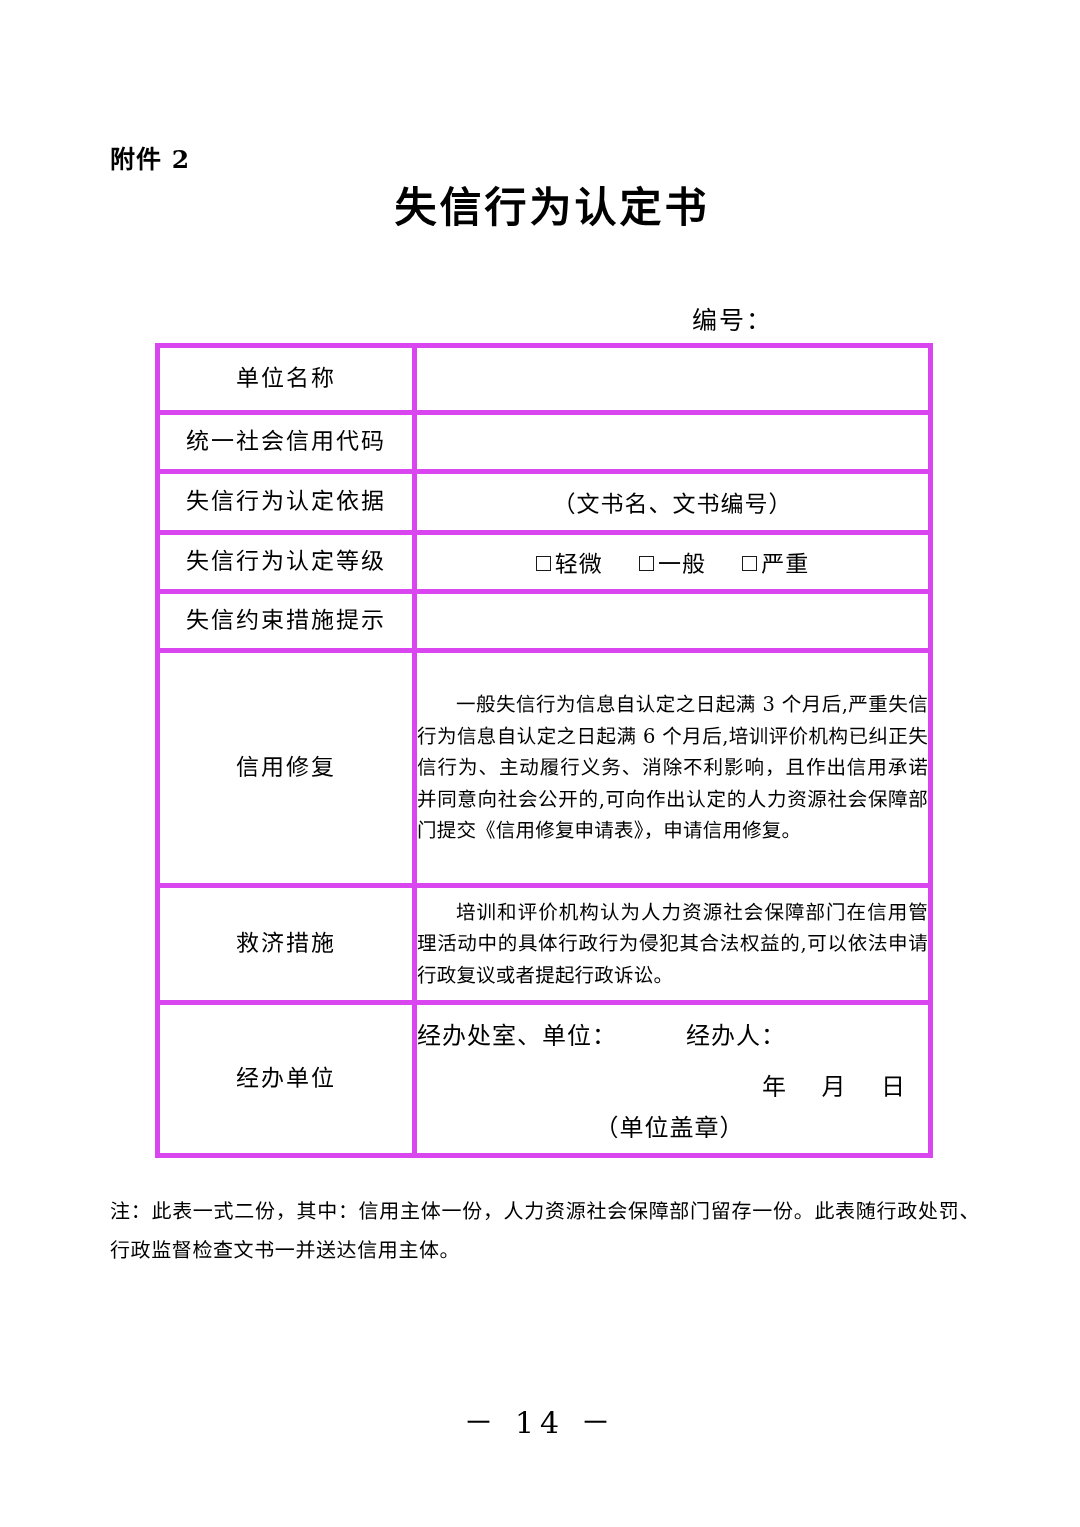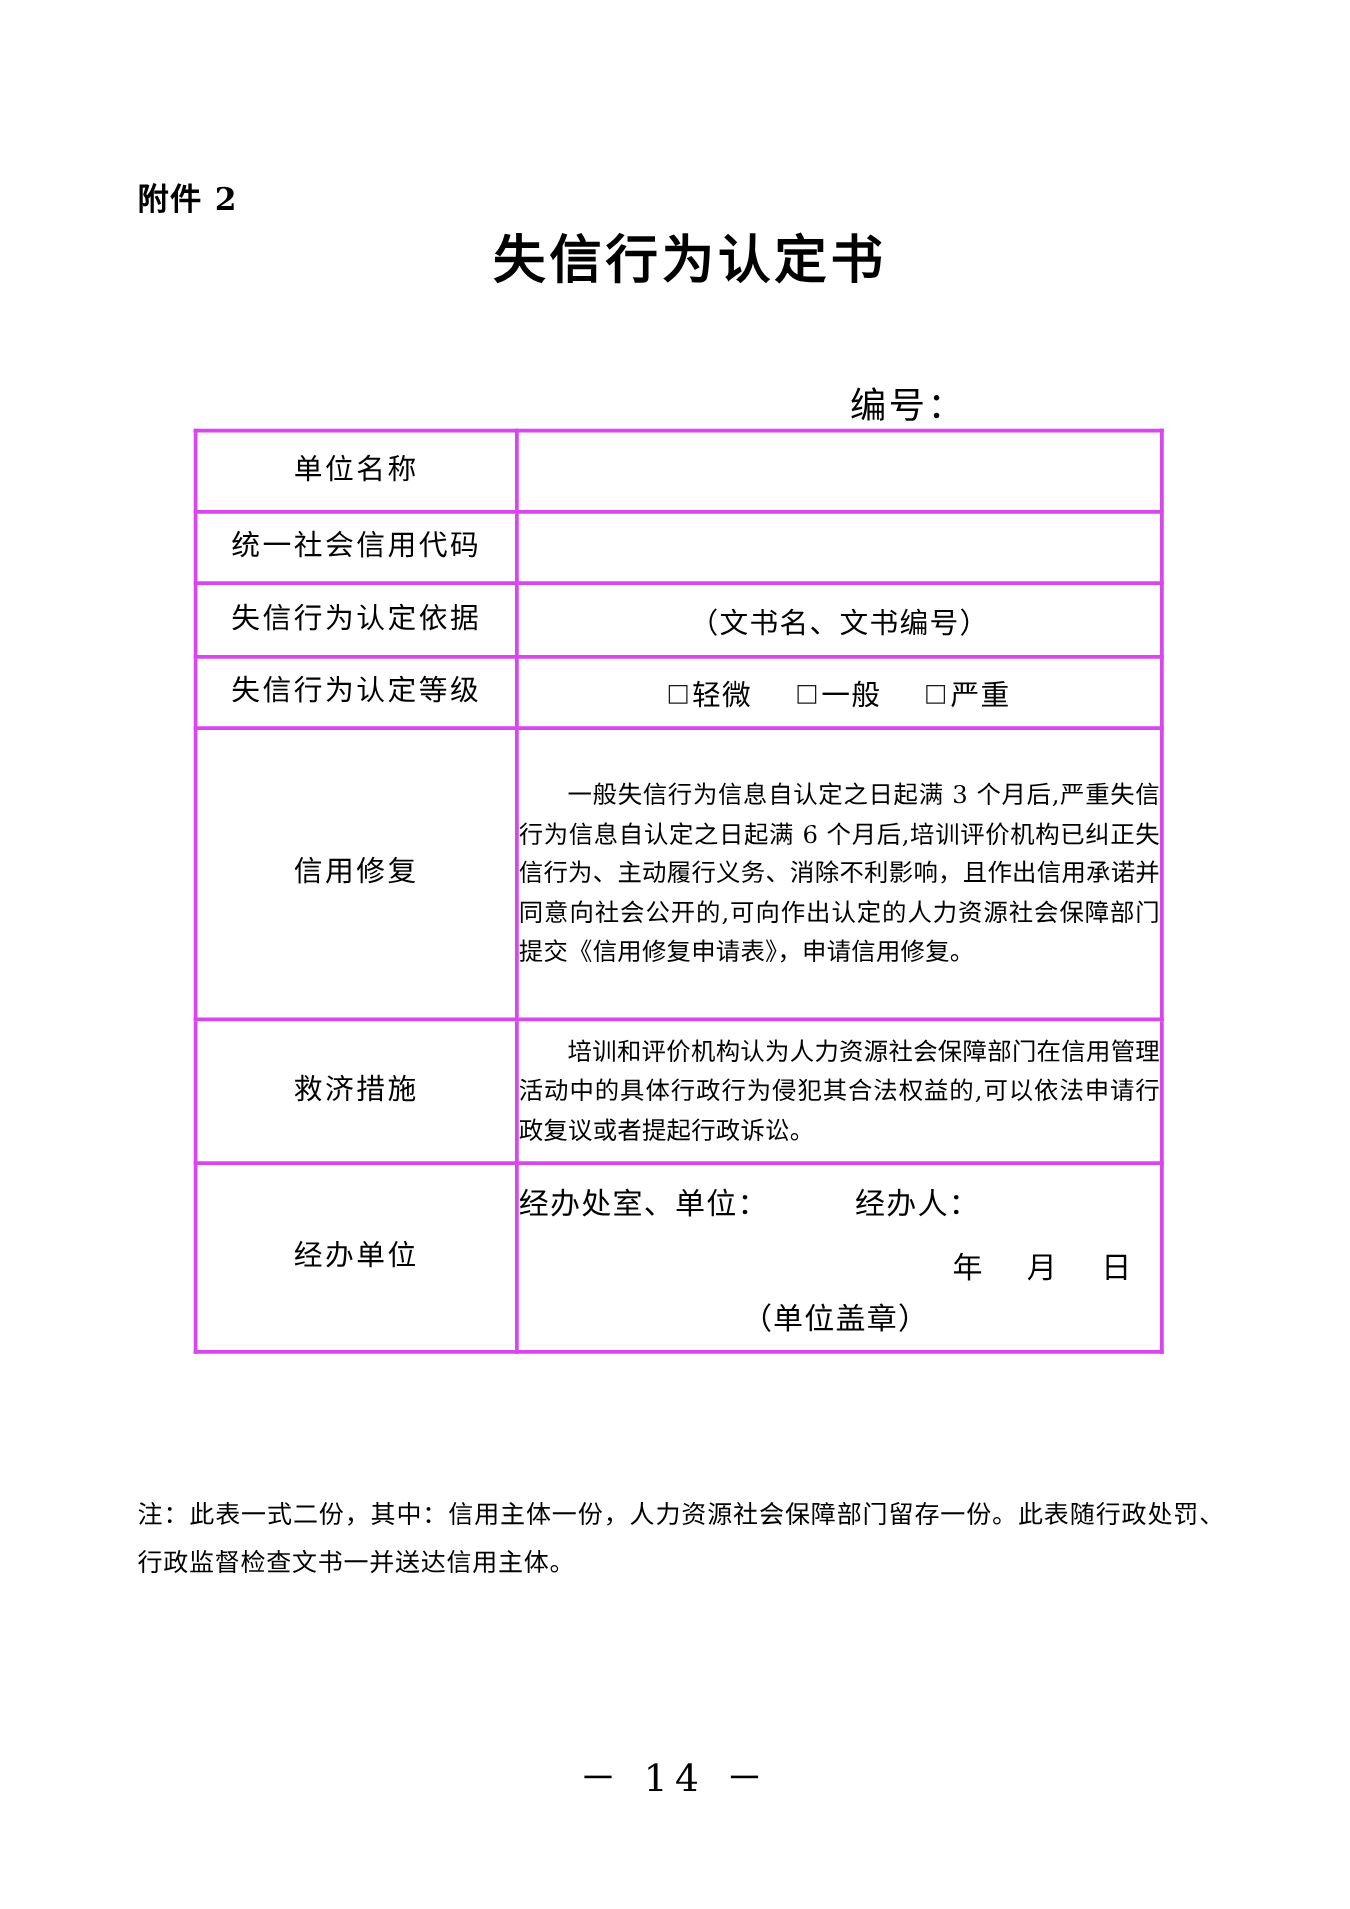--- a/index.html
+++ b/index.html
@@ -52,35 +52,35 @@
 
   
   .serial-line {
     position: absolute;
     left: 0;
     top: 300px;
     width: 928px;
     text-align: right;
     padding-right: 155px;
     box-sizing: border-box;
-    font-size: 29px;
+    font-size: 25px;
     letter-spacing: 2px;
   }
 
   
   .form-table {
     position: absolute;
     left: 155px;
     top: 343px;
     width: 773px;
     border-collapse: collapse;
     table-layout: fixed;
   }
   .form-table td {
-    border: 3px solid #d946ef;
+    border: 5px solid #d946ef;
     padding: 0;
     vertical-align: middle;
   }
   .col-label { width: 257px; }
   .col-value { width: 516px; }
 
   .label-cell {
     text-align: center;
     font-size: 23px;
     letter-spacing: 2px;
@@ -231,20 +231,24 @@
             <span class="opt">
               <span class="box-glyph"></span><span>一般</span>
             </span>
             <span class="opt">
               <span class="box-glyph"></span><span>严重</span>
             </span>
           </div>
         </td>
       </tr>
 
+      <tr class="r-measure">
+        <td class="label-cell">失信约束措施提示</td>
+        <td class="value-cell"></td>
+      </tr>
 
       <tr class="r-repair">
         <td class="label-cell">信用修复</td>
         <td class="para-cell">
           <p class="para">一般失信行为信息自认定之日起满 3 个月后,严重失信行为信息自认定之日起满 6 个月后,培训评价机构已纠正失信行为、主动履行义务、消除不利影响，且作出信用承诺并同意向社会公开的,可向作出认定的人力资源社会保障部门提交《信用修复申请表》，申请信用修复。</p>
         </td>
       </tr>
 
       <tr class="r-relief">
         <td class="label-cell">救济措施</td>

